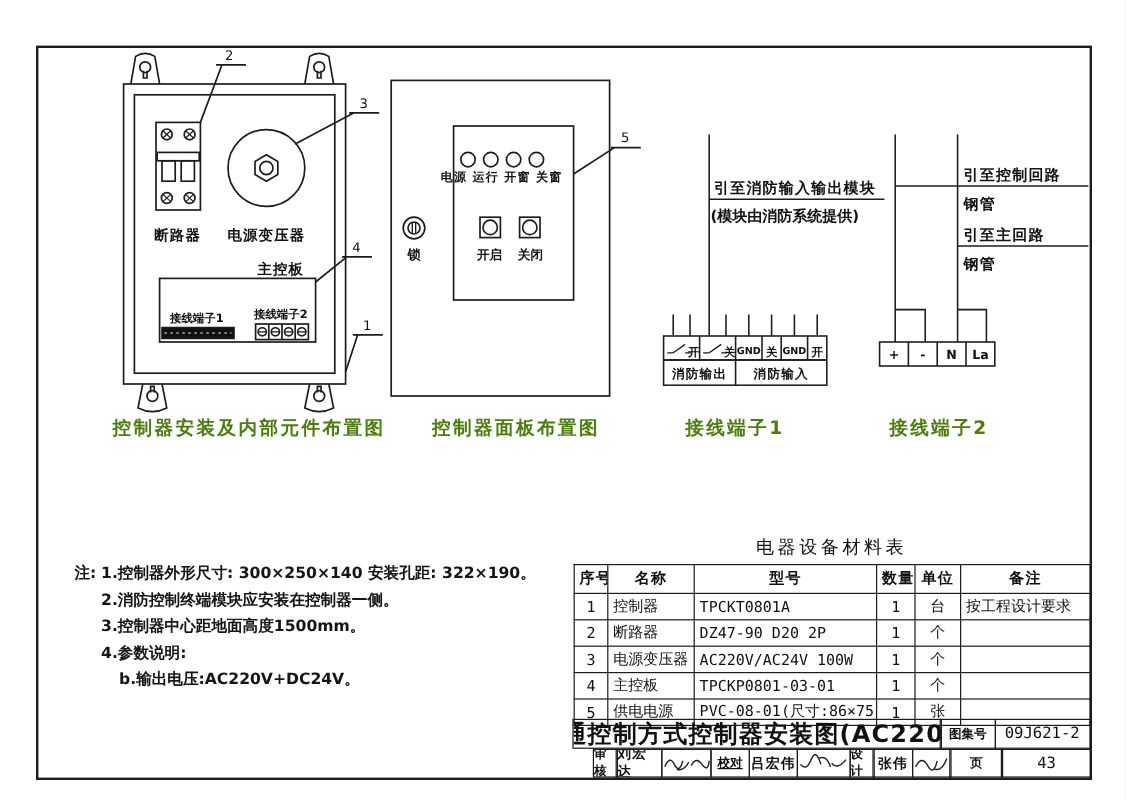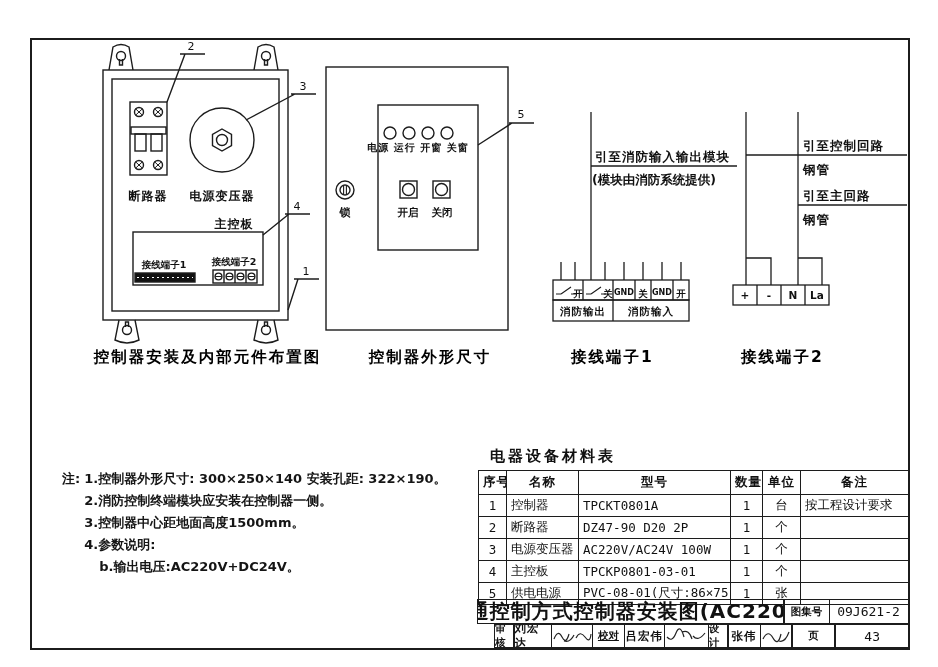--- a/index.html
+++ b/index.html
@@ -2,30 +2,30 @@
 <html><head>
 <meta charset="utf-8">
 <style>
   html,body{margin:0;padding:0;background:#e8e8e6;}
   .page{position:relative;width:938px;height:667px;background:#ffffff;overflow:hidden;
         font-family:"DejaVu Sans","Liberation Sans",sans-serif;color:#111;}
   .frame{position:absolute;left:30px;top:38px;width:880px;height:612px;
          border:2px solid #1c1c1c;box-sizing:border-box;}
   svg text{fill:#111;}
   .fig{position:absolute;}
-  .cap{position:absolute;font-size:15.5px;font-weight:600;letter-spacing:2px;text-align:center;color:#000000;}
+  .cap{position:absolute;font-size:15.5px;font-weight:600;letter-spacing:2px;text-align:center;color:#4d7c0f;}
   
   .notes{position:absolute;left:62px;top:468px;width:410px;font-size:13px;font-weight:700;
          line-height:22px;color:#151515;display:flex;}
   .notes .prefix{white-space:nowrap;margin-right:4px;}
   .notes .ln{white-space:nowrap;}
   .notes .sub{margin-left:15px;}
   
-  .mat-title{position:absolute;left:490px;top:447px;width:430px;text-align:left;
-             font-size:15px;font-weight:700;letter-spacing:3px;}
+  .mat-title{position:absolute;left:478px;top:447px;width:430px;text-align:center;
+             font-size:15px;font-weight:400;letter-spacing:3px;}
   table.mat{position:absolute;left:478px;top:470px;width:430px;border-collapse:collapse;
             table-layout:fixed;font-size:12.5px;}
   table.mat th,table.mat td{border:1.5px solid #1c1c1c;padding:0 4px;height:21px;
             overflow:hidden;white-space:nowrap;}
   table.mat th{height:23px;font-weight:700;letter-spacing:1px;}
   .c{text-align:center;margin-left:13px;}
   .mono{font-family:"DejaVu Sans Mono","Liberation Mono",monospace;letter-spacing:0;}
   
   .tb-row{position:absolute;display:flex;box-sizing:border-box;}
   .tb-cell{box-sizing:border-box;border:1.5px solid #1c1c1c;margin-left:-1.5px;
@@ -193,21 +193,21 @@
     <text x="78" y="64" font-size="12.5" font-weight="700" letter-spacing="1">钢管</text>
     <text x="78" y="90" font-size="12.5" font-weight="700" letter-spacing="1">引至主回路</text>
     <text x="78" y="114" font-size="12.5" font-weight="700" letter-spacing="1">钢管</text>
     <text x="20" y="189" font-size="10.5" font-weight="700" text-anchor="middle">+</text>
     <text x="44" y="189" font-size="10.5" font-weight="700" text-anchor="middle">-</text>
     <text x="68" y="189" font-size="10.5" font-weight="700" text-anchor="middle">N</text>
     <text x="92" y="189" font-size="10.5" font-weight="700" text-anchor="middle">La</text>
   </svg>
 
   <div class="cap" style="left:85px;top:347px;width:245px;">控制器安装及内部元件布置图</div>
-  <div class="cap" style="left:330px;top:347px;width:200px;">控制器外形尺寸</div>
+  <div class="cap" style="left:330px;top:347px;width:200px;">控制器面板布置图</div>
   <div class="cap" style="left:545px;top:347px;width:135px;">接线端子1</div>
   <div class="cap" style="left:715px;top:347px;width:135px;">接线端子2</div>
 
   <div class="notes">
     <span class="prefix">注:</span>
     <div>
       <div class="ln">1.控制器外形尺寸: 300×250×140  安装孔距: 322×190。</div>
       <div class="ln">2.消防控制终端模块应安装在控制器一侧。</div>
       <div class="ln">3.控制器中心距地面高度1500mm。</div>
       <div class="ln">4.参数说明:</div>

